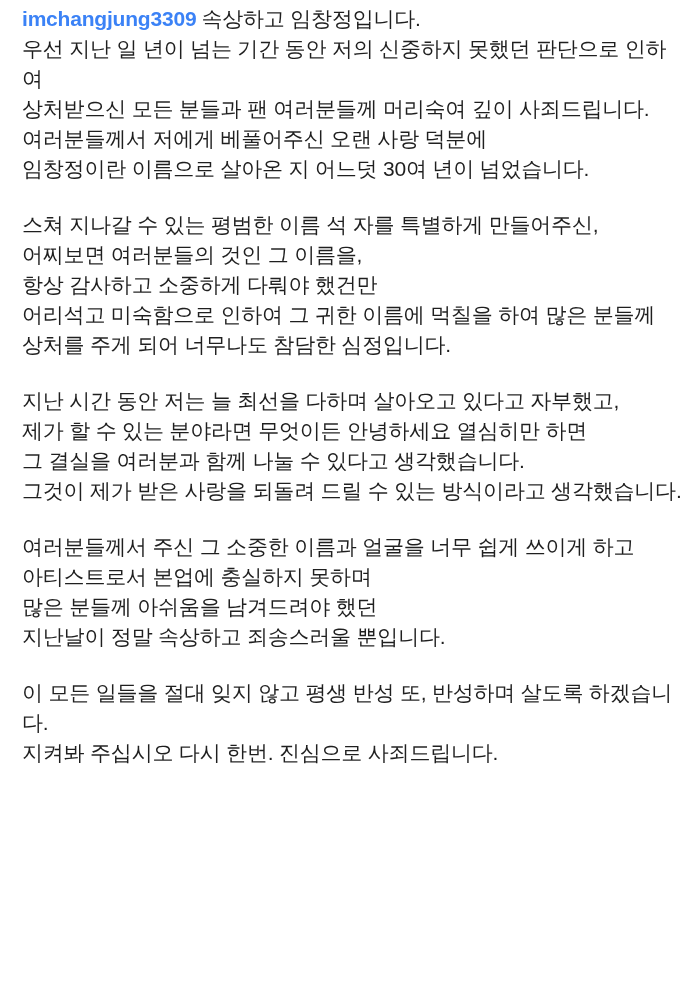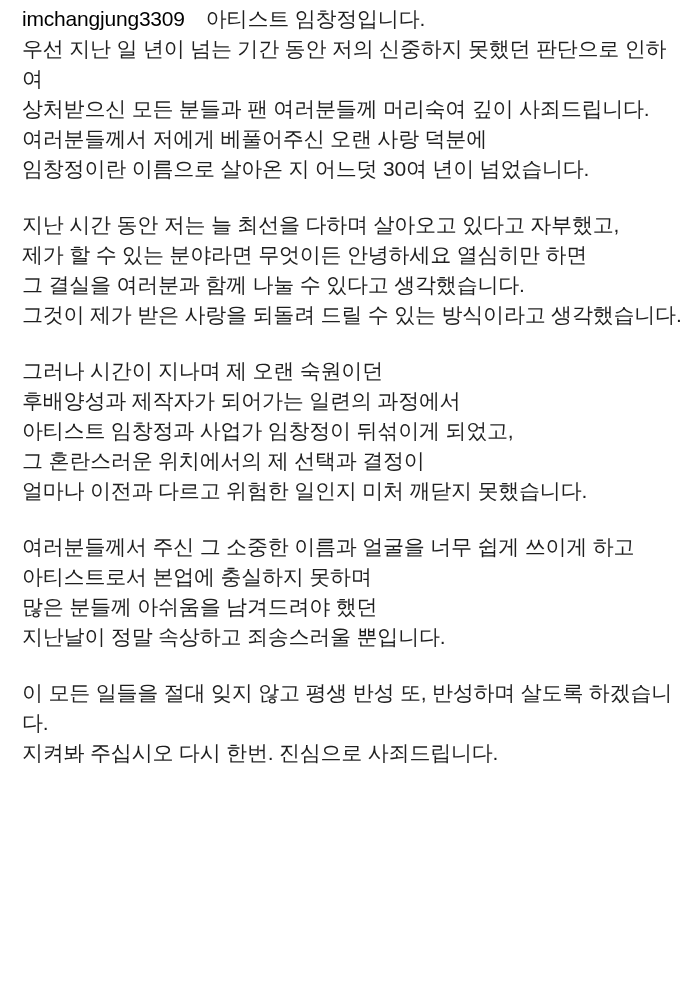--- a/index.html
+++ b/index.html
@@ -26,48 +26,48 @@
     margin: 0 0 26px 0;
     white-space: pre-line;
   }
   .para:last-child {
     margin-bottom: 0;
   }
   .first-line {
     white-space: normal;
   }
   .username {
-    font-weight: normal;
-    color: #000000;
-    margin-right: 21px;
+    font-weight: bold;
+    color: #3b82f6;
+    margin-right: 5px;
     cursor: pointer;
   }
 </style>
 </head>
 <body>
 
 <div class="post-caption">
 
-  <p class="para"><span class="first-line"><span class="username">imchangjung3309</span><span>아티스트 임창정입니다.</span></span>
+  <p class="para"><span class="first-line"><span class="username">imchangjung3309</span><span>속상하고 임창정입니다.</span></span>
 <span>우선 지난 일 년이 넘는 기간 동안 저의 신중하지 못했던 판단으로 인하여
 상처받으신 모든 분들과 팬 여러분들께 머리숙여 깊이 사죄드립니다.
 여러분들께서 저에게 베풀어주신 오랜 사랑 덕분에
 임창정이란 이름으로 살아온 지 어느덧 30여 년이 넘었습니다.</span></p>
 
+  <p class="para">스쳐 지나갈 수 있는 평범한 이름 석 자를 특별하게 만들어주신,
+어찌보면 여러분들의 것인 그 이름을,
+항상 감사하고 소중하게 다뤄야 했건만
+어리석고 미숙함으로 인하여 그 귀한 이름에 먹칠을 하여 많은 분들께
+상처를 주게 되어 너무나도 참담한 심정입니다.</p>
 
   <p class="para">지난 시간 동안 저는 늘 최선을 다하며 살아오고 있다고 자부했고,
 제가 할 수 있는 분야라면 무엇이든 안녕하세요 열심히만 하면
 그 결실을 여러분과 함께 나눌 수 있다고 생각했습니다.
 그것이 제가 받은 사랑을 되돌려 드릴 수 있는 방식이라고 생각했습니다.</p>
 
-  <p class="para">그러나 시간이 지나며 제 오랜 숙원이던
-후배양성과 제작자가 되어가는 일련의 과정에서
-아티스트 임창정과 사업가 임창정이 뒤섞이게 되었고,
-그 혼란스러운 위치에서의 제 선택과 결정이
-얼마나 이전과 다르고 위험한 일인지 미처 깨닫지 못했습니다.</p>
 
   <p class="para">여러분들께서 주신 그 소중한 이름과 얼굴을 너무 쉽게 쓰이게 하고
 아티스트로서 본업에 충실하지 못하며
 많은 분들께 아쉬움을 남겨드려야 했던
 지난날이 정말 속상하고 죄송스러울 뿐입니다.</p>
 
 
   <p class="para">이 모든 일들을 절대 잊지 않고 평생 반성 또, 반성하며 살도록 하겠습니다.
 지켜봐 주십시오 다시 한번. 진심으로 사죄드립니다.</p>
 

